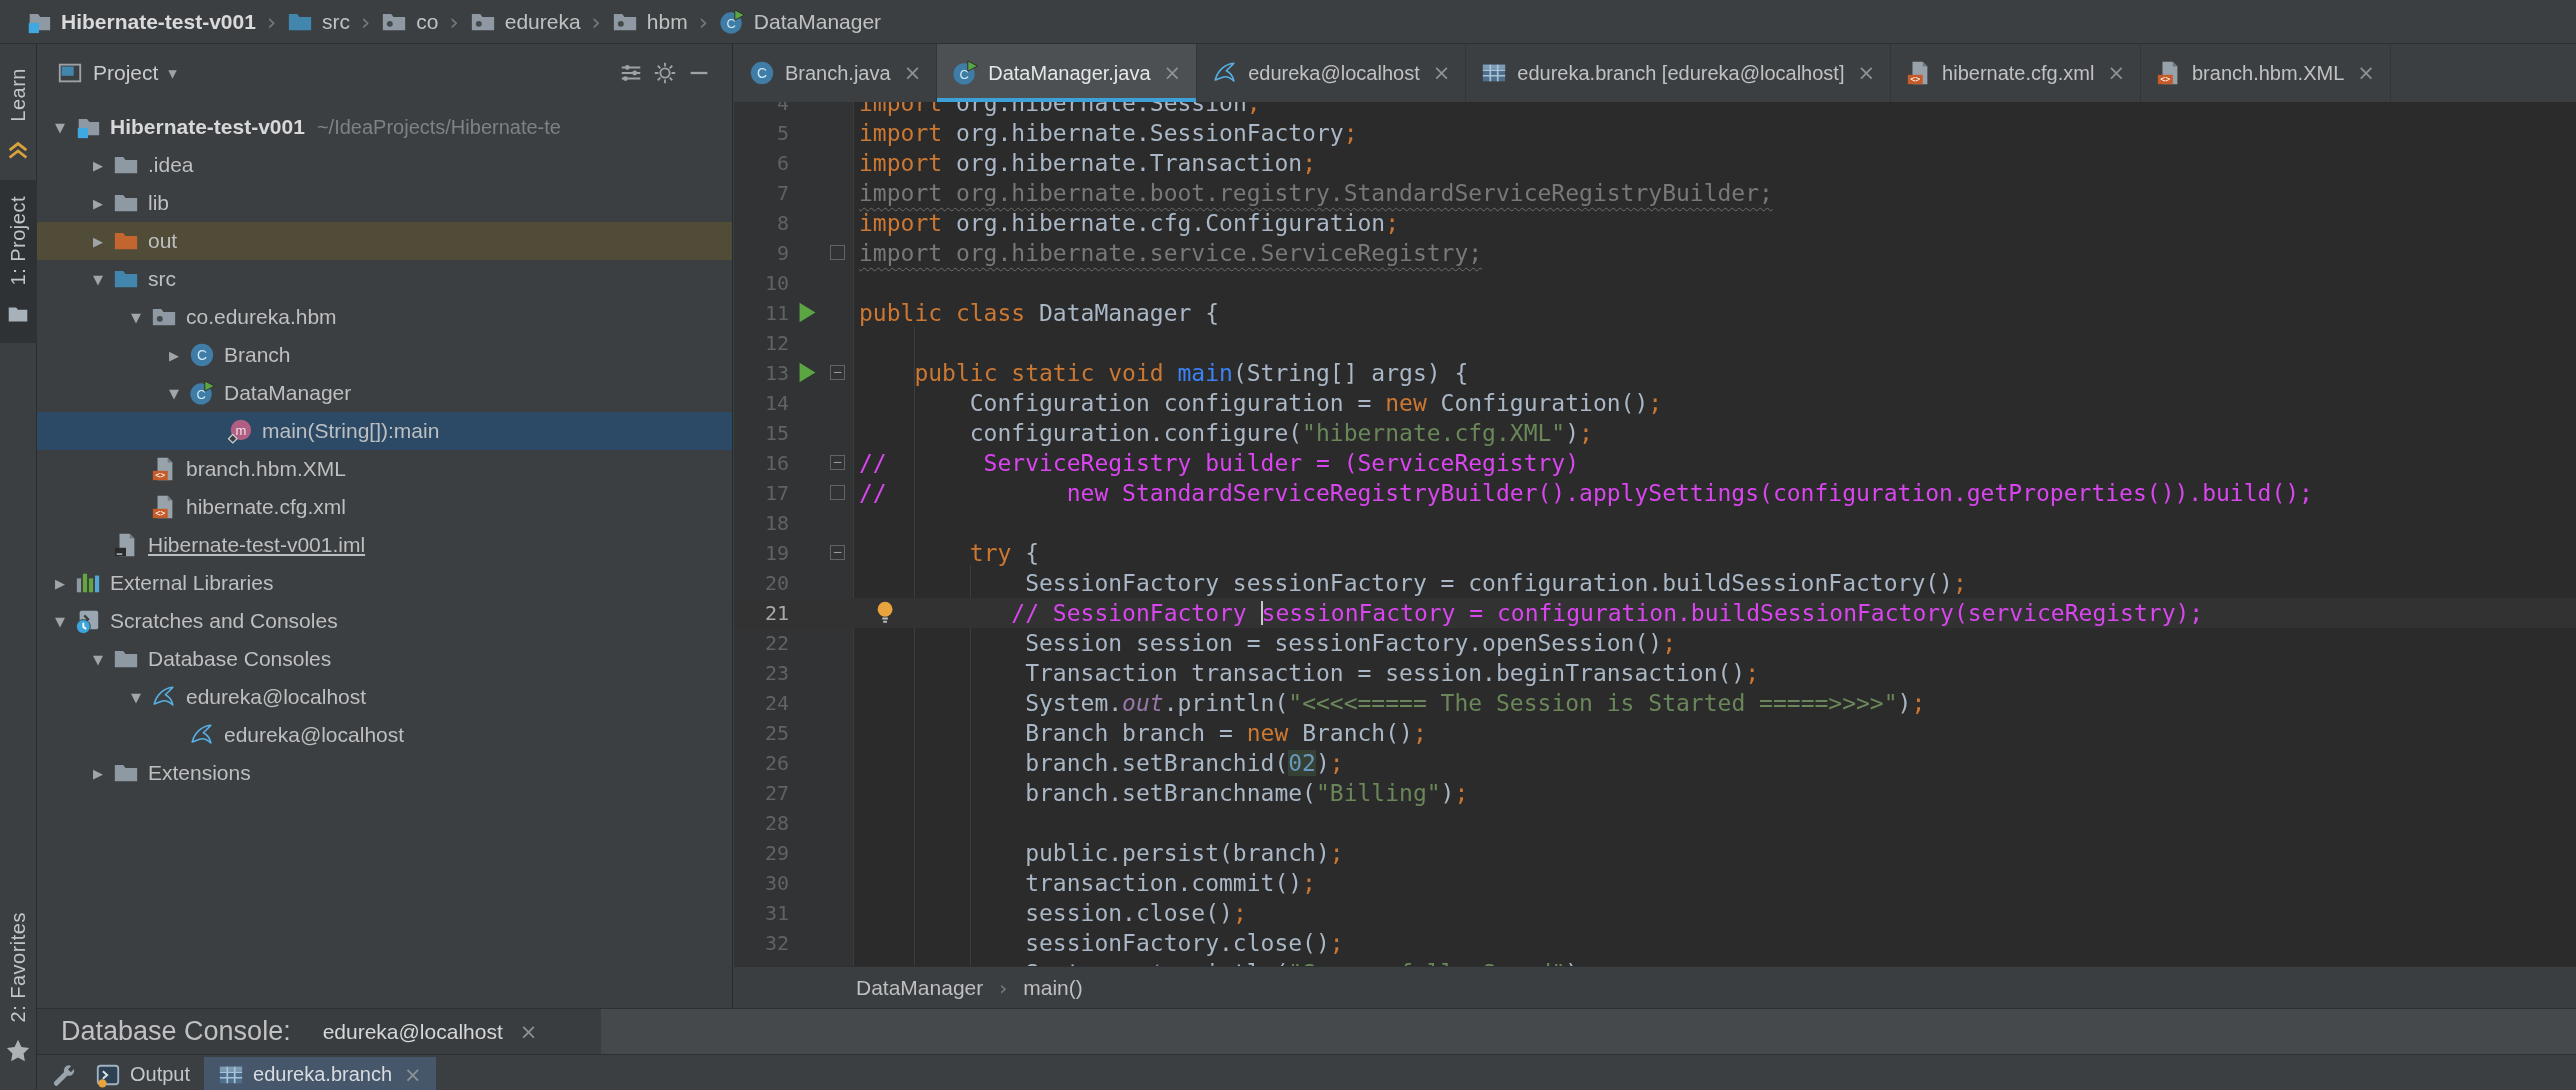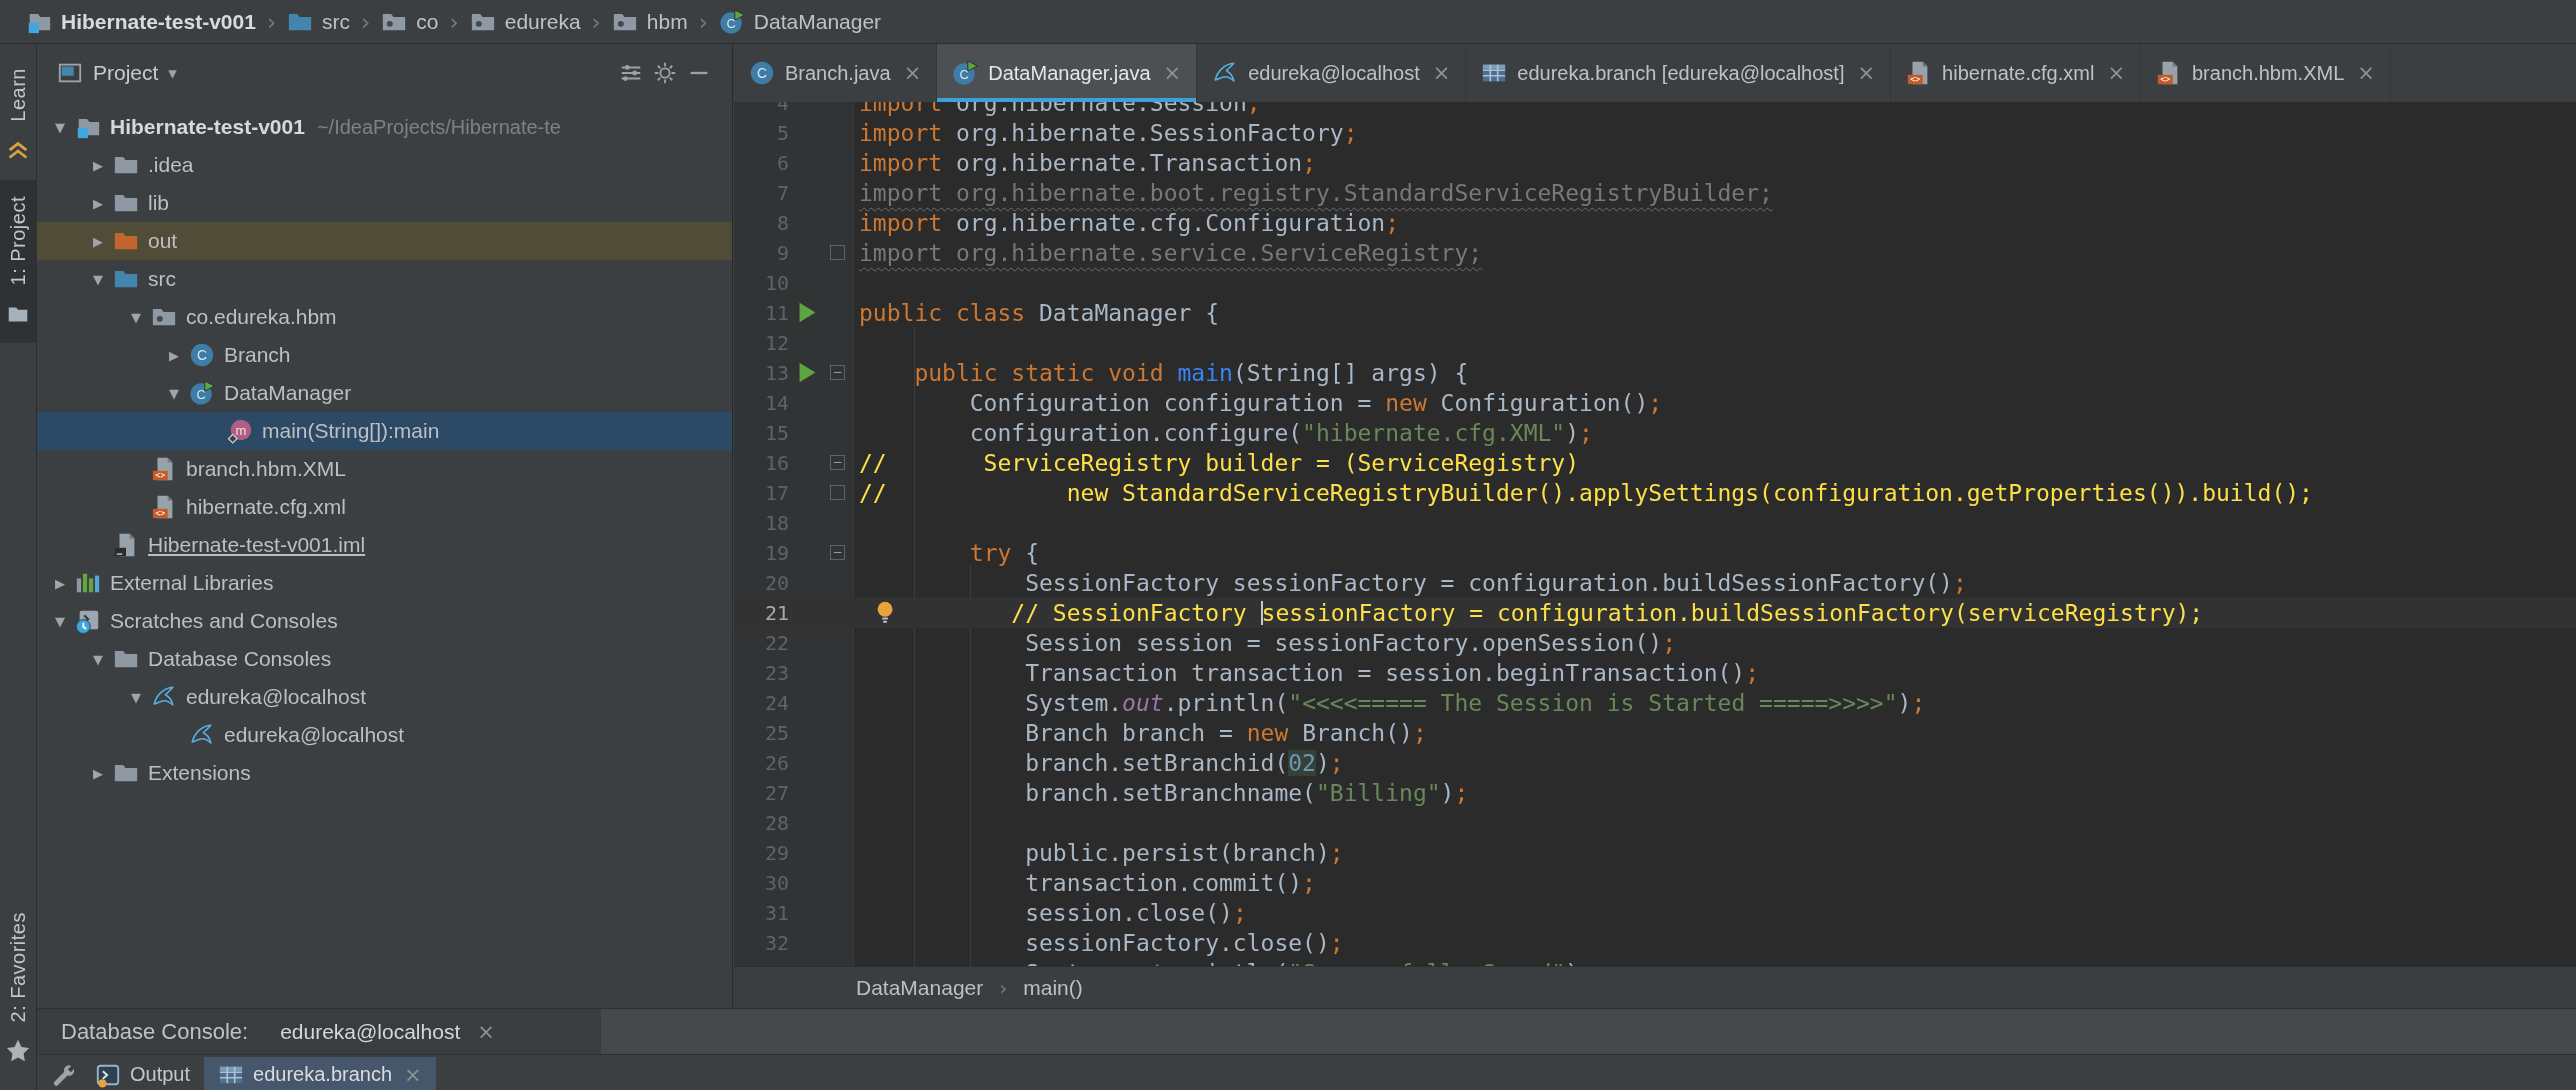--- a/index.html
+++ b/index.html
@@ -62,36 +62,36 @@
   .cl.active .num{color:#A9A9A9}
   .cl .txt{position:absolute;left:125px;top:0;font-family:"DejaVu Sans Mono",monospace;
            font-size:23px;line-height:30px;white-space:pre}
   .mark{position:absolute}
   .mark.run{left:60px;top:2px}
   .mark.fold,.mark.fold2{left:96px;top:7px;width:15px;height:15px;border:1px solid #5E6468;color:#9AA0A4;
            font-family:"DejaVu Sans",sans-serif;font-size:12px;line-height:13px;text-align:center;box-sizing:border-box}
   .mark.bulb{left:139px;top:1px}
   
   .kw{color:#CC7832}.pl{color:#A9B7C6}.sc{color:#CC7832}.st{color:#6A8759}
-  .cm{color:#fde047}
+  .cm{color:#d946ef}
   .gr{color:#787878;text-decoration:underline wavy #6E6E6E 1px;text-underline-offset:6px}
   .mth{color:#3b82f6}.fld{color:#9876AA;font-style:italic}
   .nmhl{color:#6897BB;background:#344134}
   .caret{display:inline-block;width:2px;height:24px;background:#C8C8C8;vertical-align:text-bottom;margin:0 -1px 1px 0}
 
   #ebread{position:absolute;left:0;right:0;bottom:0;height:42px;background:#3B3E40;border-top:1px solid #2D2F31;
           display:flex;align-items:center;padding-left:122px;gap:16px;font-size:21px;color:#BDBFC1;box-sizing:border-box}
   .bsep{color:#767B7E;font-size:20px;font-family:"DejaVu Sans",sans-serif}
 
   
   #dbheader{position:absolute;left:37px;right:0;top:1008px;height:46px;background:#46494B;
             border-top:1px solid #2D2F31;box-sizing:border-box}
   #dbhead-inner{position:absolute;left:0;top:0;bottom:0;width:564px;background:#3A3D3F;display:flex;
                 align-items:center;padding-left:24px;gap:32px;box-sizing:border-box}
-  #db-label{font-size:22px;color:#BFC1C3}
+  #db-label{font-size:27px;color:#BFC1C3}
   .db-tab{display:flex;align-items:center;gap:14px;font-size:21px;color:#D5D7D9}
 
   
   #bottombar{position:absolute;left:37px;right:0;top:1054px;height:40px;background:#3C3F41;
              border-top:1px solid #2D2F31;display:flex;align-items:center;box-sizing:border-box;padding-left:12px;gap:6px}
   .btab{display:flex;align-items:center;gap:9px;height:36px;padding:0 14px;font-size:20px;color:#C4C7C9;box-sizing:border-box}
   .btab.active{background:#46566B;color:#D8DCE0}
 </style>
 </head>
 <body>

